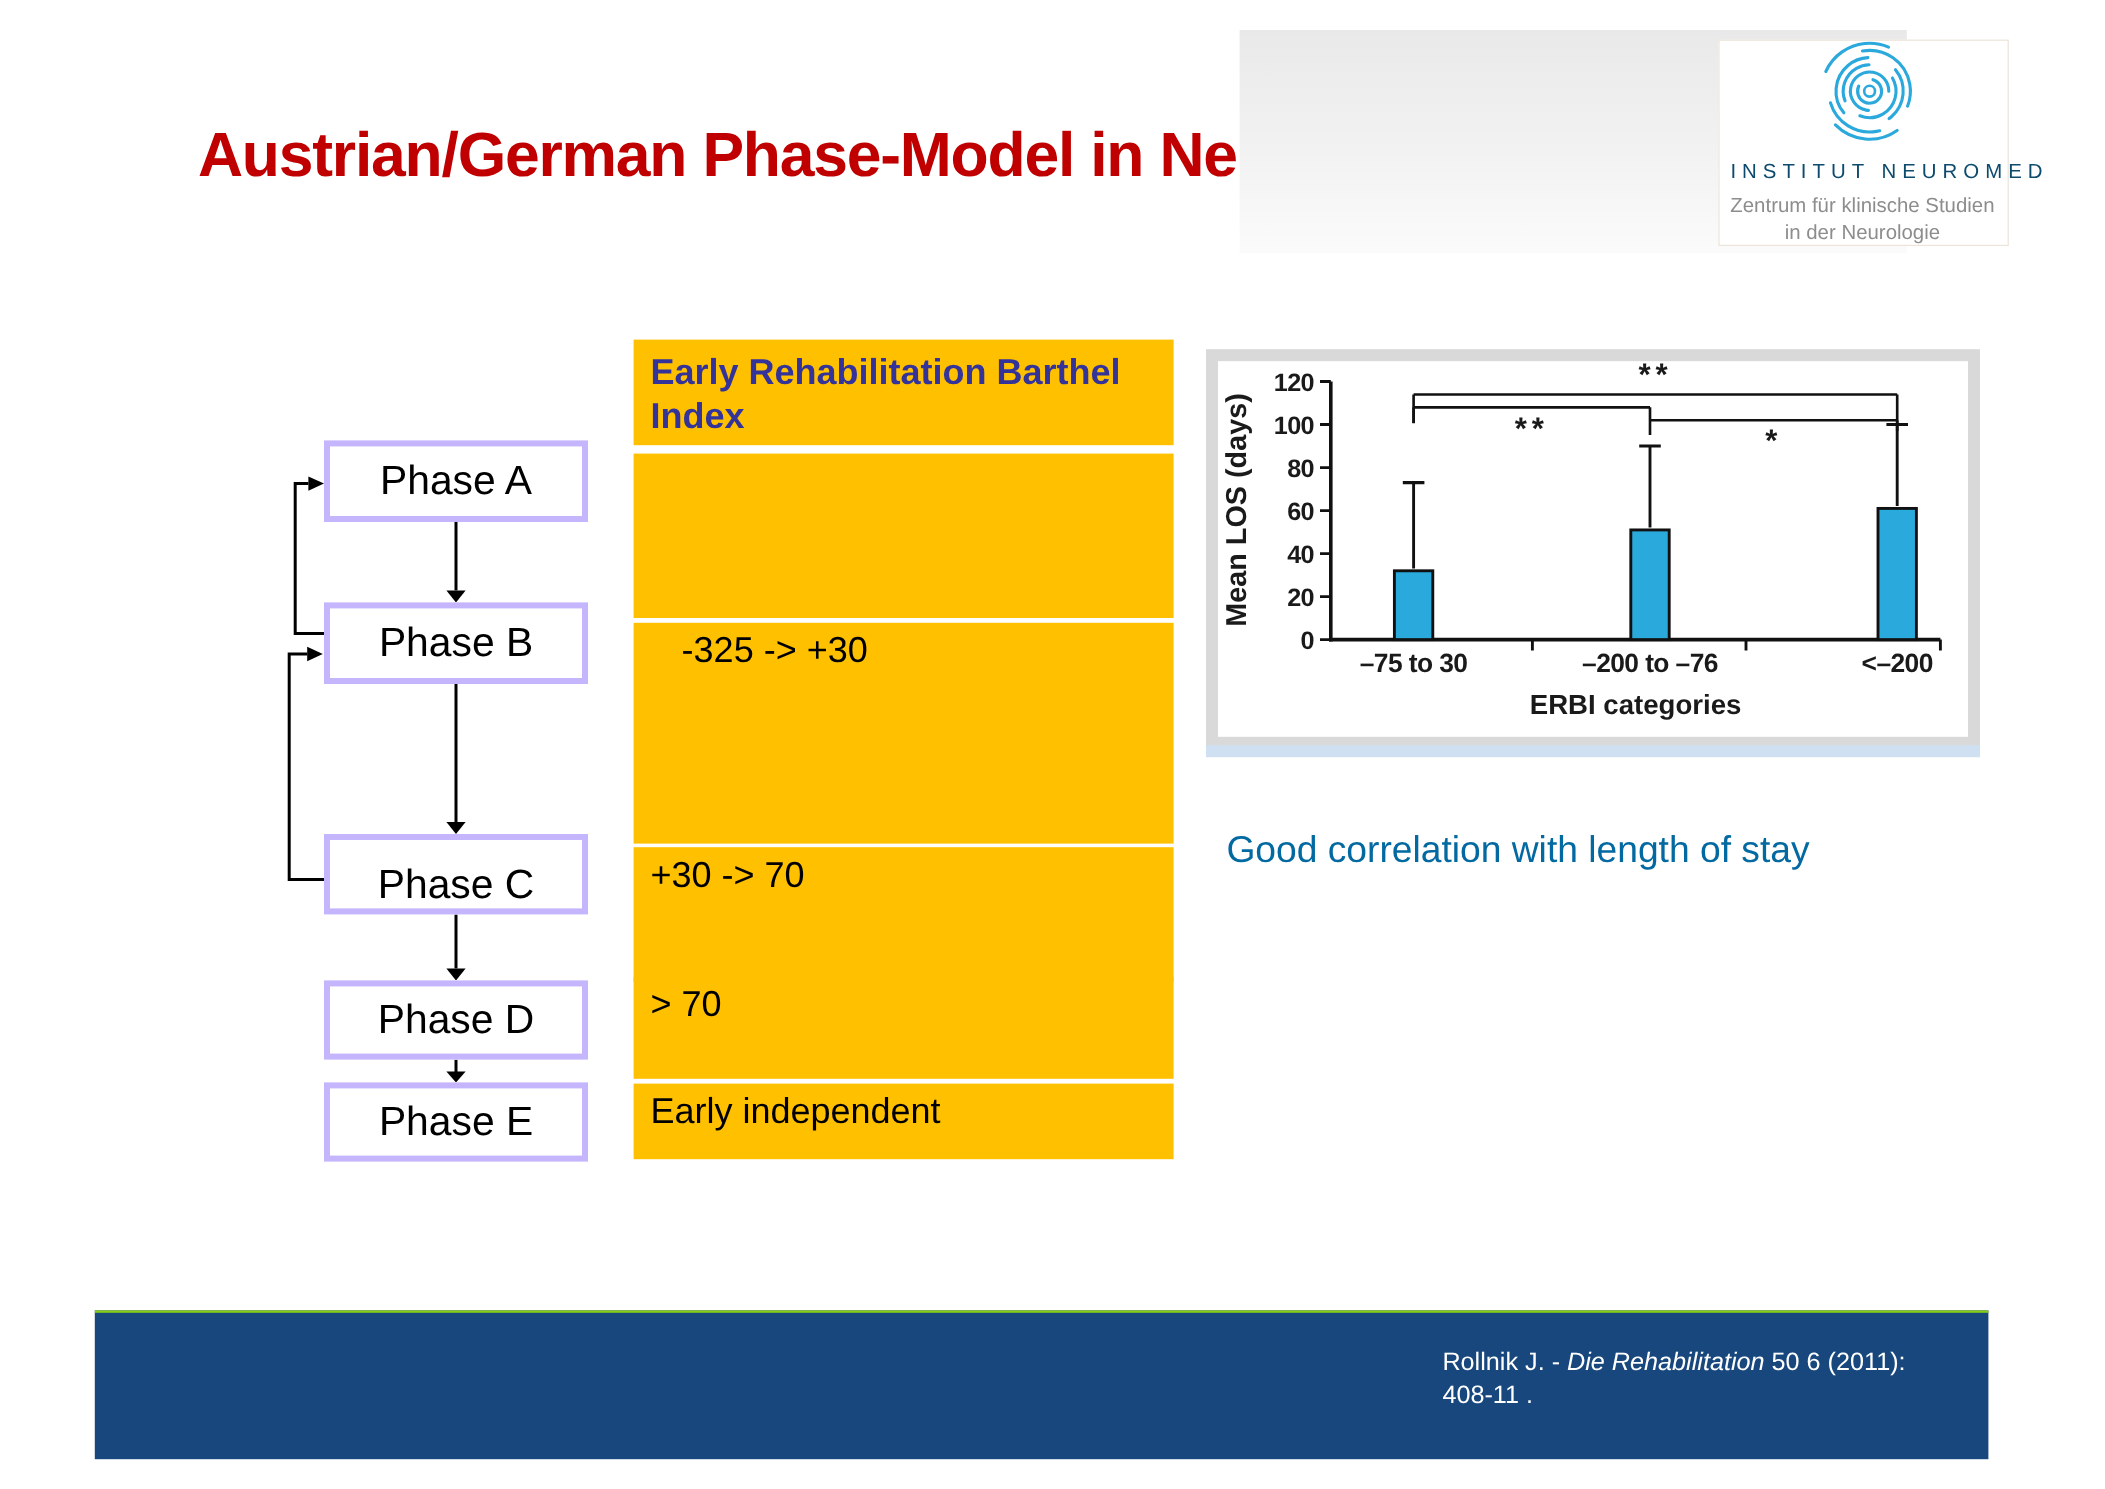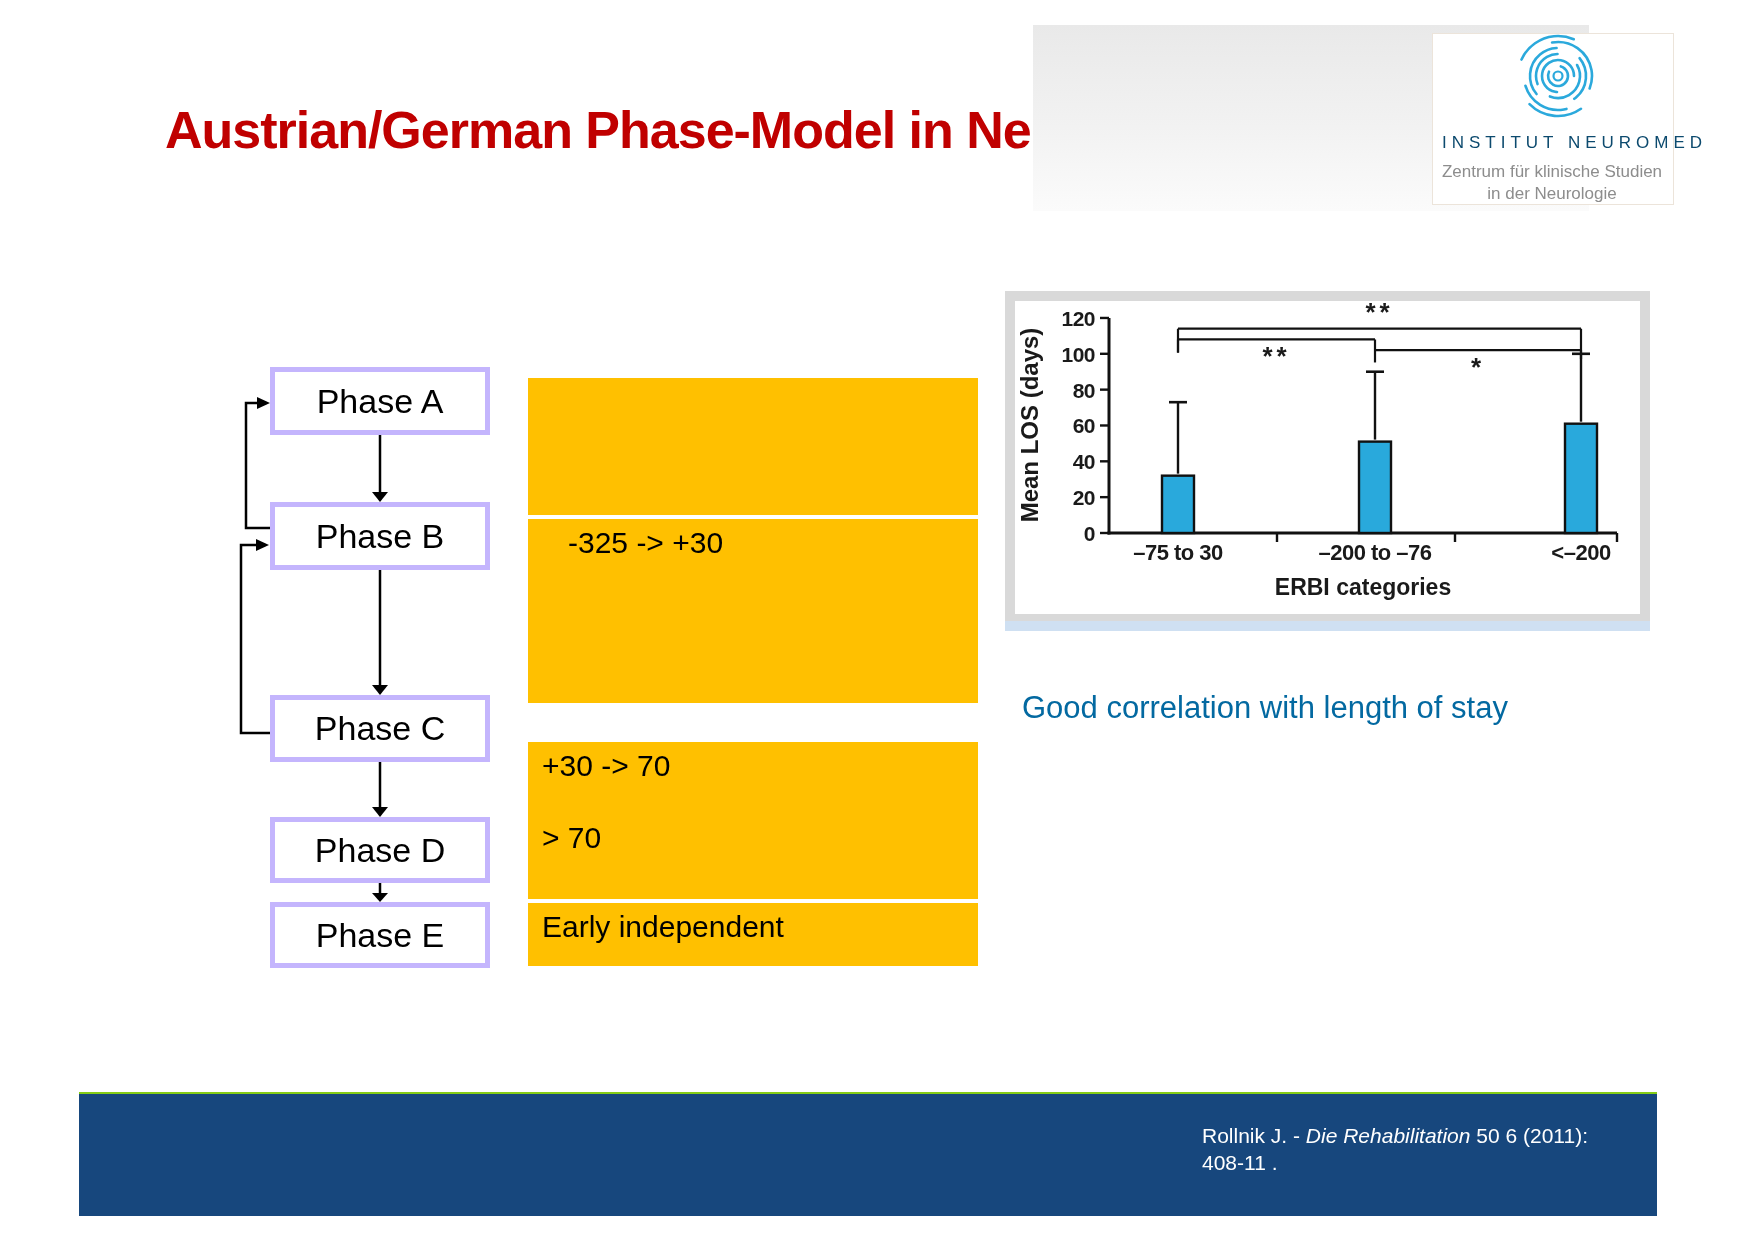--- a/index.html
+++ b/index.html
@@ -87,33 +87,34 @@
         <polygon points="26,184 26,196 39,190" stroke="none"></polygon>
     </g>
   </svg>
 
   <div class="abs phase-box" style="top:367px;">
       <span>Phase A</span>
     </div>
   <div class="abs phase-box" style="top:502px;">
       <span>Phase B</span>
     </div>
-  <div class="abs phase-box" style="top:695px;height:67px;">
+  <div class="abs phase-box" style="top:695px;height:67px;align-items:flex-end;">
       <span>Phase C</span>
     </div>
   <div class="abs phase-box" style="top:817px;height:66px;">
       <span>Phase D</span>
     </div>
   <div class="abs phase-box" style="top:902px;height:66px;">
       <span>Phase E</span>
     </div>
 
+  <div id="ytable-header" class="abs ytable" style="color:#333399;">Early Rehabilitation Barthel Index</div>
   <div class="abs ytable yrow" style="top:378px;height:137px;"></div>
   <div class="abs ytable yrow" style="top:519px;height:184px;padding-left:40px;">-325 -&gt; +30</div>
-  <div class="abs ytable yrow" style="top:742px;height:112px;">+30 -&gt; 70</div>
+  <div class="abs ytable yrow" style="top:706px;height:112px;">+30 -&gt; 70</div>
   <div class="abs ytable yrow" style="top:814px;height:85px;">&gt; 70</div>
   <div class="abs ytable yrow" style="top:903px;height:63px;">Early independent</div>
 
   <div id="chart-wrap" class="abs">
     <svg id="chart-svg" width="645" height="340" viewBox="0 0 645 340">
         <rect x="10" y="10" width="625" height="313" fill="#ffffff"></rect>
         <rect x="0" y="330" width="645" height="10" fill="#cfe0f2"></rect>
         <line x1="104" y1="27" x2="104" y2="243.5" stroke="#111" stroke-width="3"></line>
         <line x1="102.5" y1="242" x2="612" y2="242" stroke="#111" stroke-width="3"></line>
         <line x1="95" y1="242" x2="104" y2="242" stroke="#111" stroke-width="2.4"></line>

